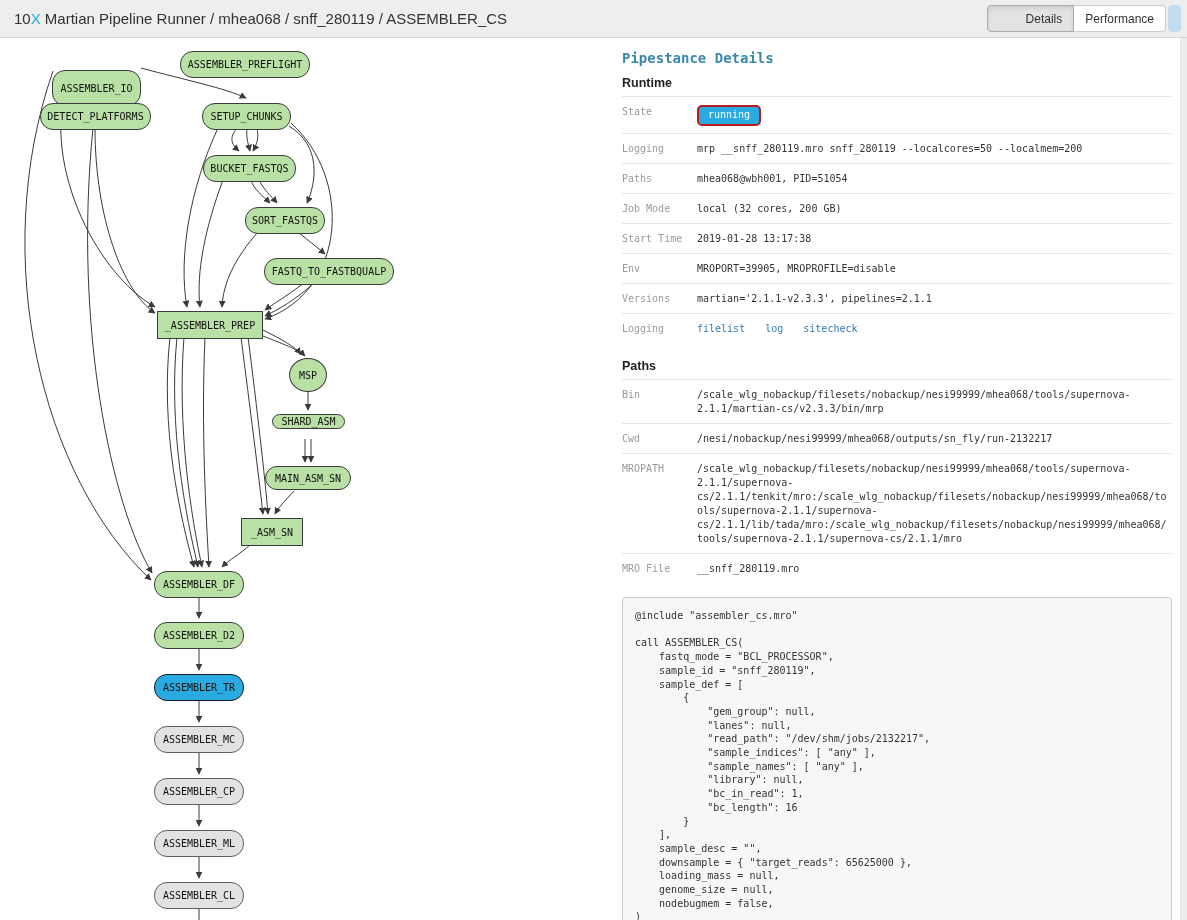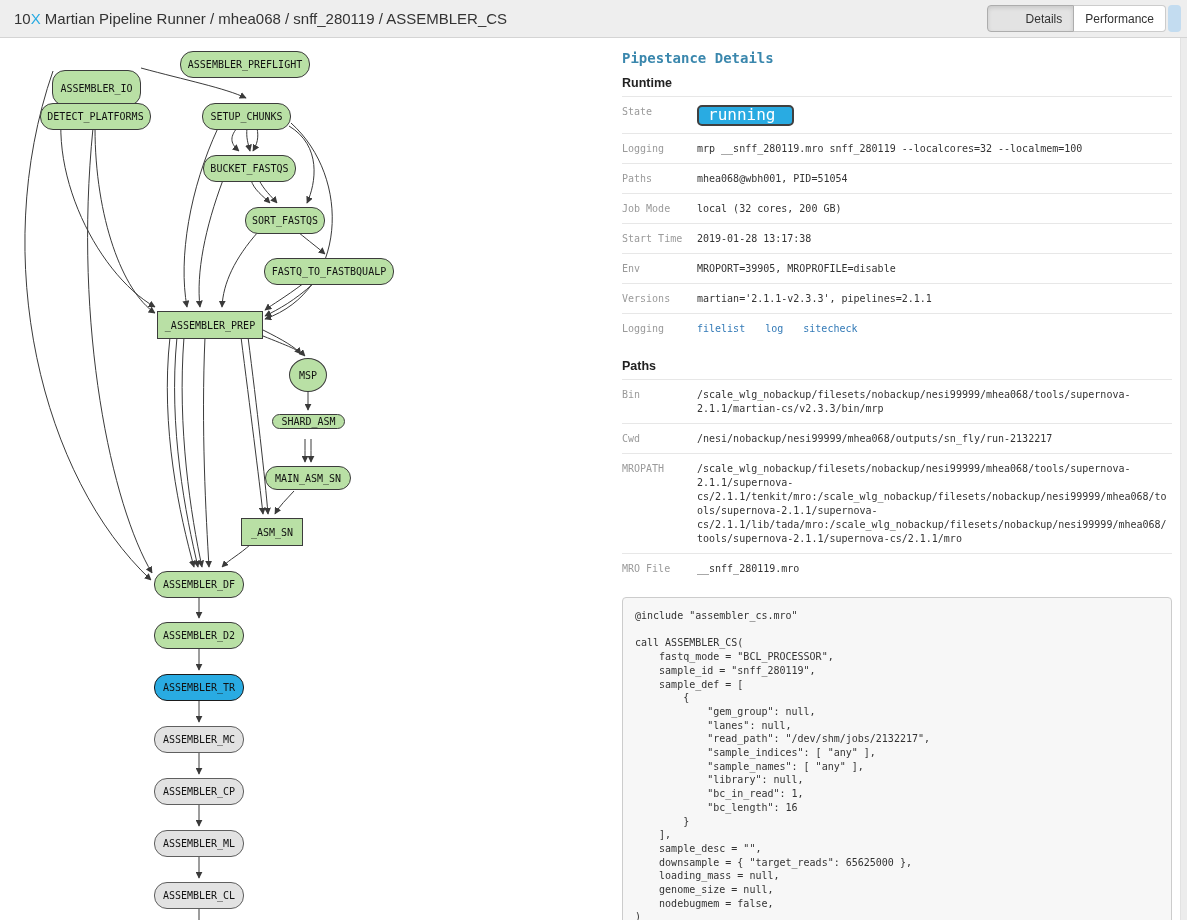--- a/index.html
+++ b/index.html
@@ -40,22 +40,22 @@
   
   .panel { position:absolute; left:622px; top:38px; width:550px; height:882px; background:#fff; }
   .panel-title { margin:12px 0 8px 0; font-family:"DejaVu Sans Mono", monospace;
                  font-size:14px; font-weight:bold; color:#3a87ad; }
   .section-h { font-size:12.5px; font-weight:bold; color:#222; margin:10px 0 6px 0; }
   table.kv { width:100%; border-collapse:collapse; }
   table.kv td { border-top:1px solid #e7e7e7; padding:8px 0 7px 0; vertical-align:top;
                 font-family:"DejaVu Sans Mono", monospace; font-size:10px; line-height:14px; }
   td.k { width:75px; color:#9a9a9a; }
   td.v { color:#333; word-break:break-word; overflow-wrap:anywhere; }
-  .badge { display:inline-block; background:#29abe2; color:#fff; border:2px solid #404040;
-           border-radius:5px; padding:1px 17px 2px 9px; font-size:16px;
+  .badge { display:inline-block; background:#29abe2; color:#fff; border:2px solid #b91c1c;
+           border-radius:5px; padding:1px 9px 2px 9px; font-size:10px;
            font-family:"DejaVu Sans Mono", monospace; }
   .links a { color:#337ab7; text-decoration:none; margin-right:14px; cursor:pointer; }
   .codeblock { margin-top:14px; background:#f7f7f7; border:1px solid #ccc; border-radius:4px;
                padding:11px 12px; font-family:"DejaVu Sans Mono", monospace; font-size:10px;
                line-height:13.7px; color:#333; white-space:pre; overflow:hidden; }
 </style>
 </head>
 <body>
 
 <div class="header">
@@ -144,21 +144,21 @@
 
   <div class="section-h">Runtime</div>
   <table class="kv">
     <tbody>
         <tr>
       <td class="k">State</td>
       <td class="v"><span class="badge">running</span></td>
     </tr>
     <tr>
       <td class="k">Logging</td>
-      <td class="v">mrp __snff_280119.mro snff_280119 --localcores=32 --localmem=100</td>
+      <td class="v">mrp __snff_280119.mro snff_280119 --localcores=50 --localmem=200</td>
     </tr>
     <tr>
       <td class="k">Paths</td>
       <td class="v">mhea068@wbh001, PID=51054</td>
     </tr>
     <tr>
       <td class="k">Job Mode</td>
       <td class="v">local (32 cores, 200 GB)</td>
     </tr>
     <tr>

